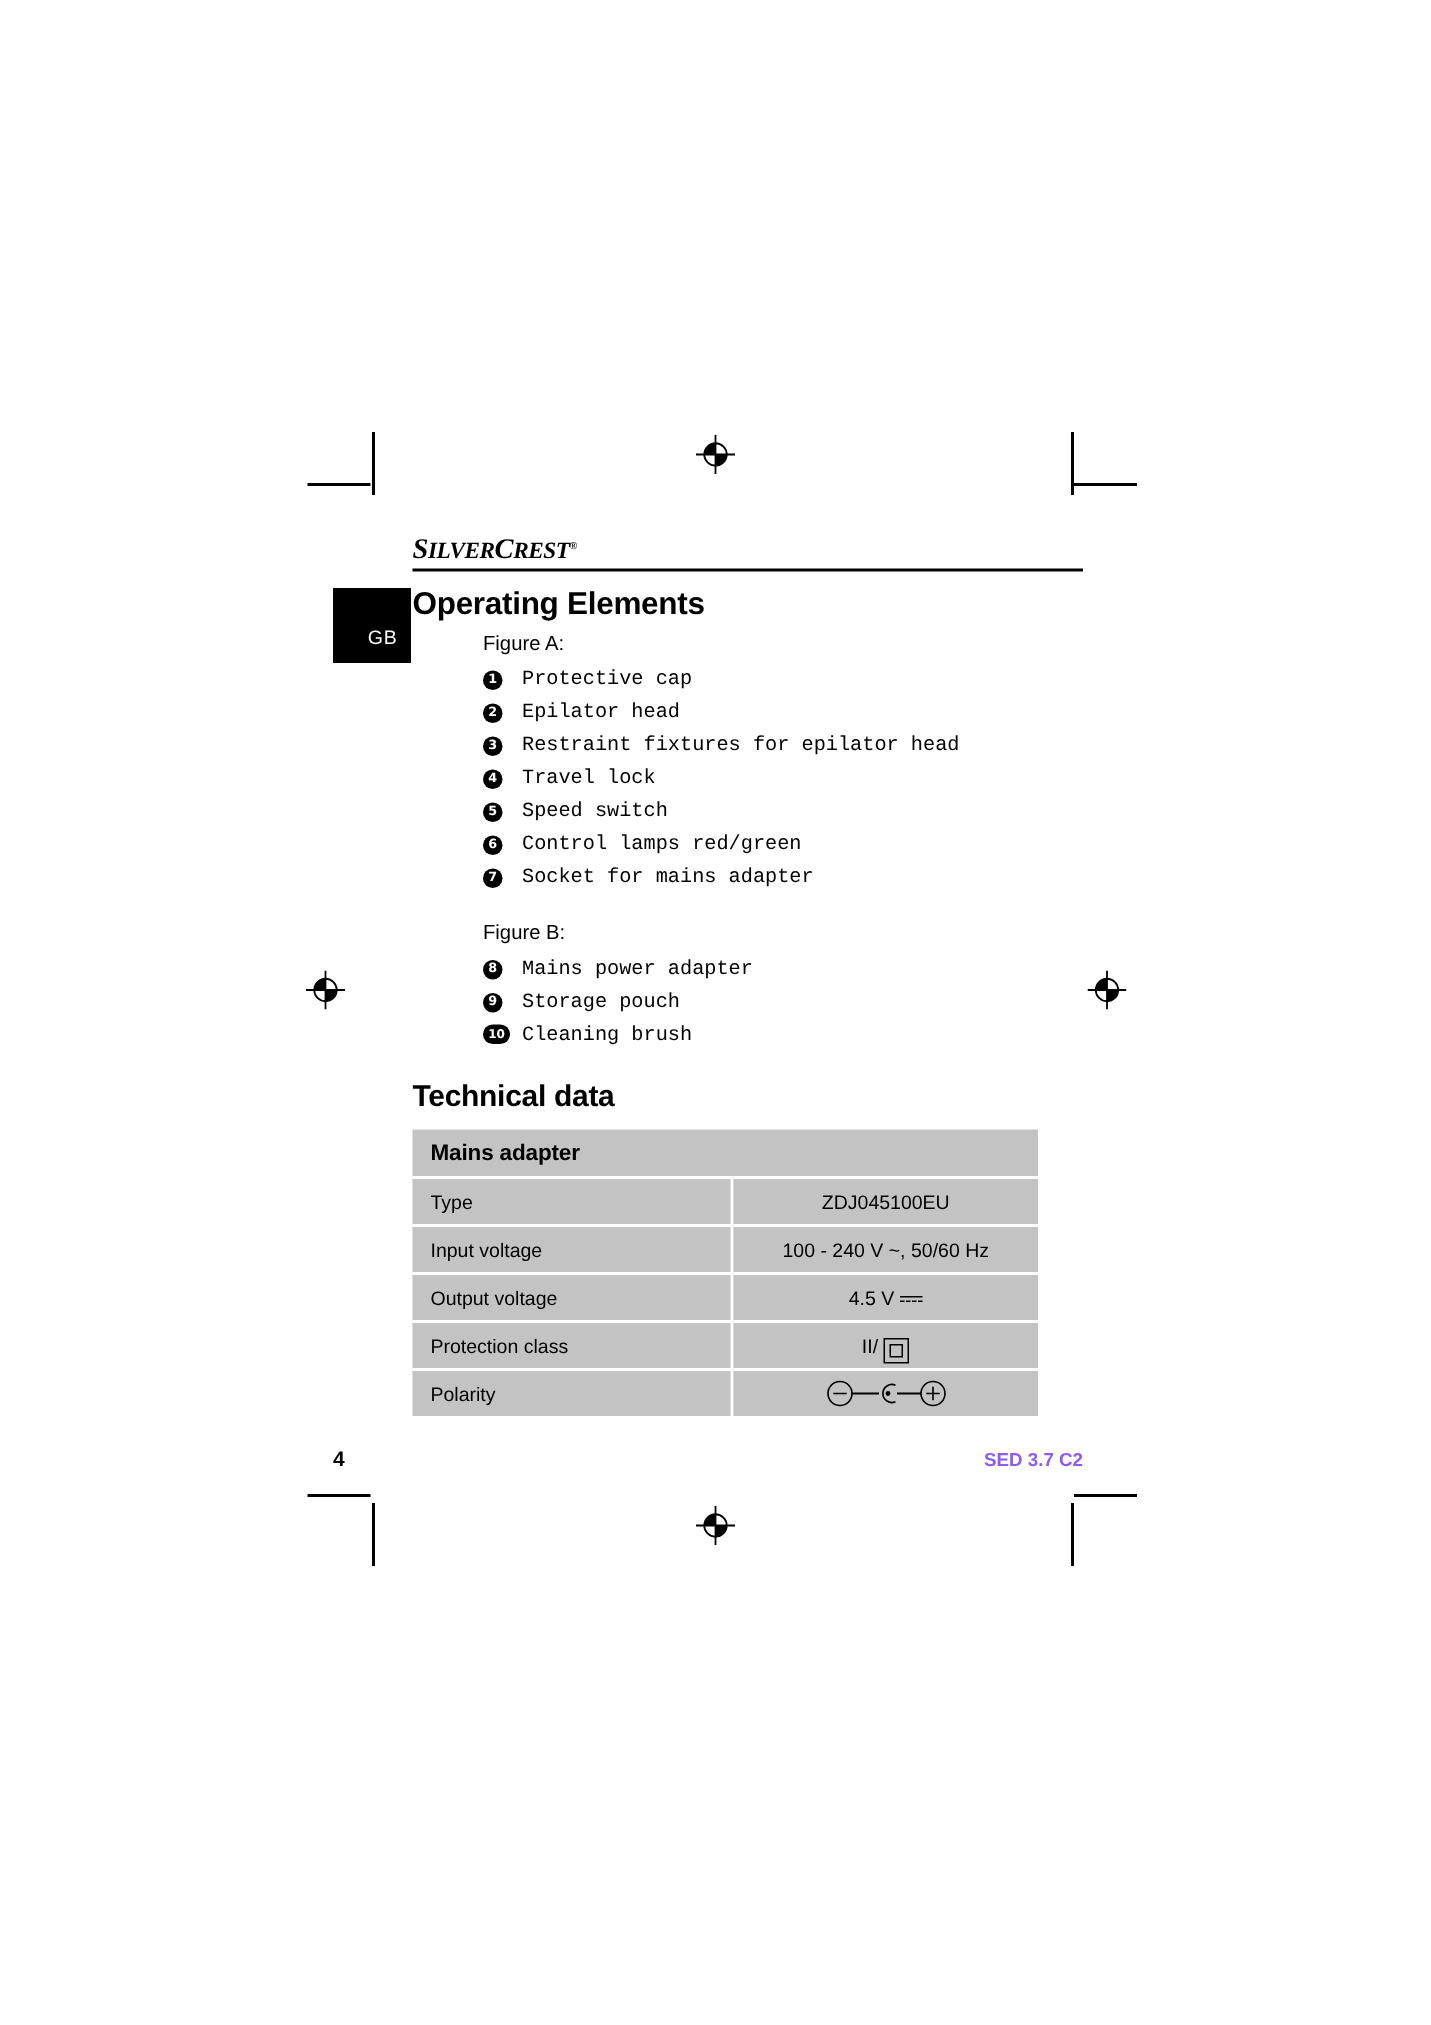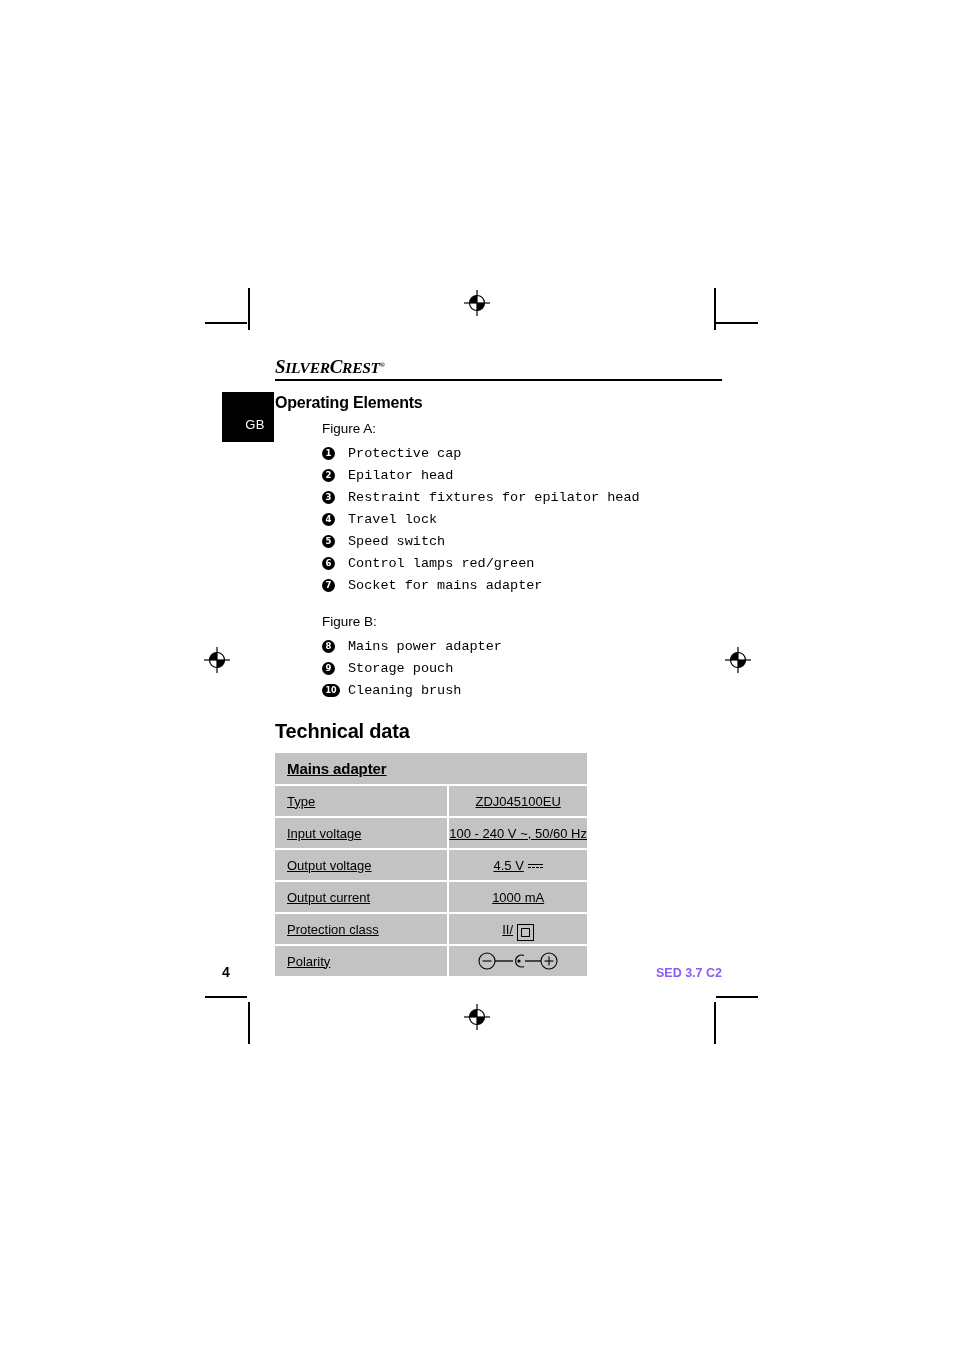--- a/index.html
+++ b/index.html
@@ -84,21 +84,21 @@
     justify-content: flex-end;
     padding: 0 9px 10px 0;
     box-sizing: border-box;
     letter-spacing: 0.5px;
   }
 
   
   h1.section-title {
     margin: 0;
     padding-left: 53px;
-    font-size: 16px;
+    font-size: 21px;
     font-weight: bold;
     letter-spacing: -0.2px;
     line-height: 30px;
     padding-top: 6px;
   }
   h2.section-title {
     margin: 0;
     padding-left: 53px;
     font-size: 20px;
     font-weight: bold;
@@ -141,24 +141,23 @@
     border-radius: 7px;
     margin-right: 8px;
     font-size: 8px;
   }
   .item-label { flex: 1 1 auto; font-family: Liberation Mono, monospace; }
   .figure-gap { height: 14px; }
 
   
   .tech-table {
     margin-left: 53px;
-    width: 312px;
+    width: 417px;
     border-collapse: separate;
     border-spacing: 0;
-    text-decoration: underline;
   }
   .tech-table td {
     background: #c3c3c3;
     font-size: 13px;
     padding: 0;
     vertical-align: middle;
   }
   .tech-table tr { height: 30px; }
   .tech-table .hdr-cell {
     font-size: 15px;
@@ -376,28 +375,20 @@
           <div class="value-inner">
             <span>4.5 V</span>
             <span class="dc-symbol">
                 <i></i>
                 <i class="dashed"></i>
               </span>
           </div>
         </td>
       </tr>
 
-      <tr>
-        <td class="label-cell">Output current</td>
-        <td class="value-cell">
-          <div class="value-inner">
-            <span>1000 mA</span>
-          </div>
-        </td>
-      </tr>
 
       <tr>
         <td class="label-cell">Protection class</td>
         <td class="value-cell">
           <div class="value-inner">
             <span>II/</span>
             <span class="class2-symbol"></span>
           </div>
         </td>
       </tr>

